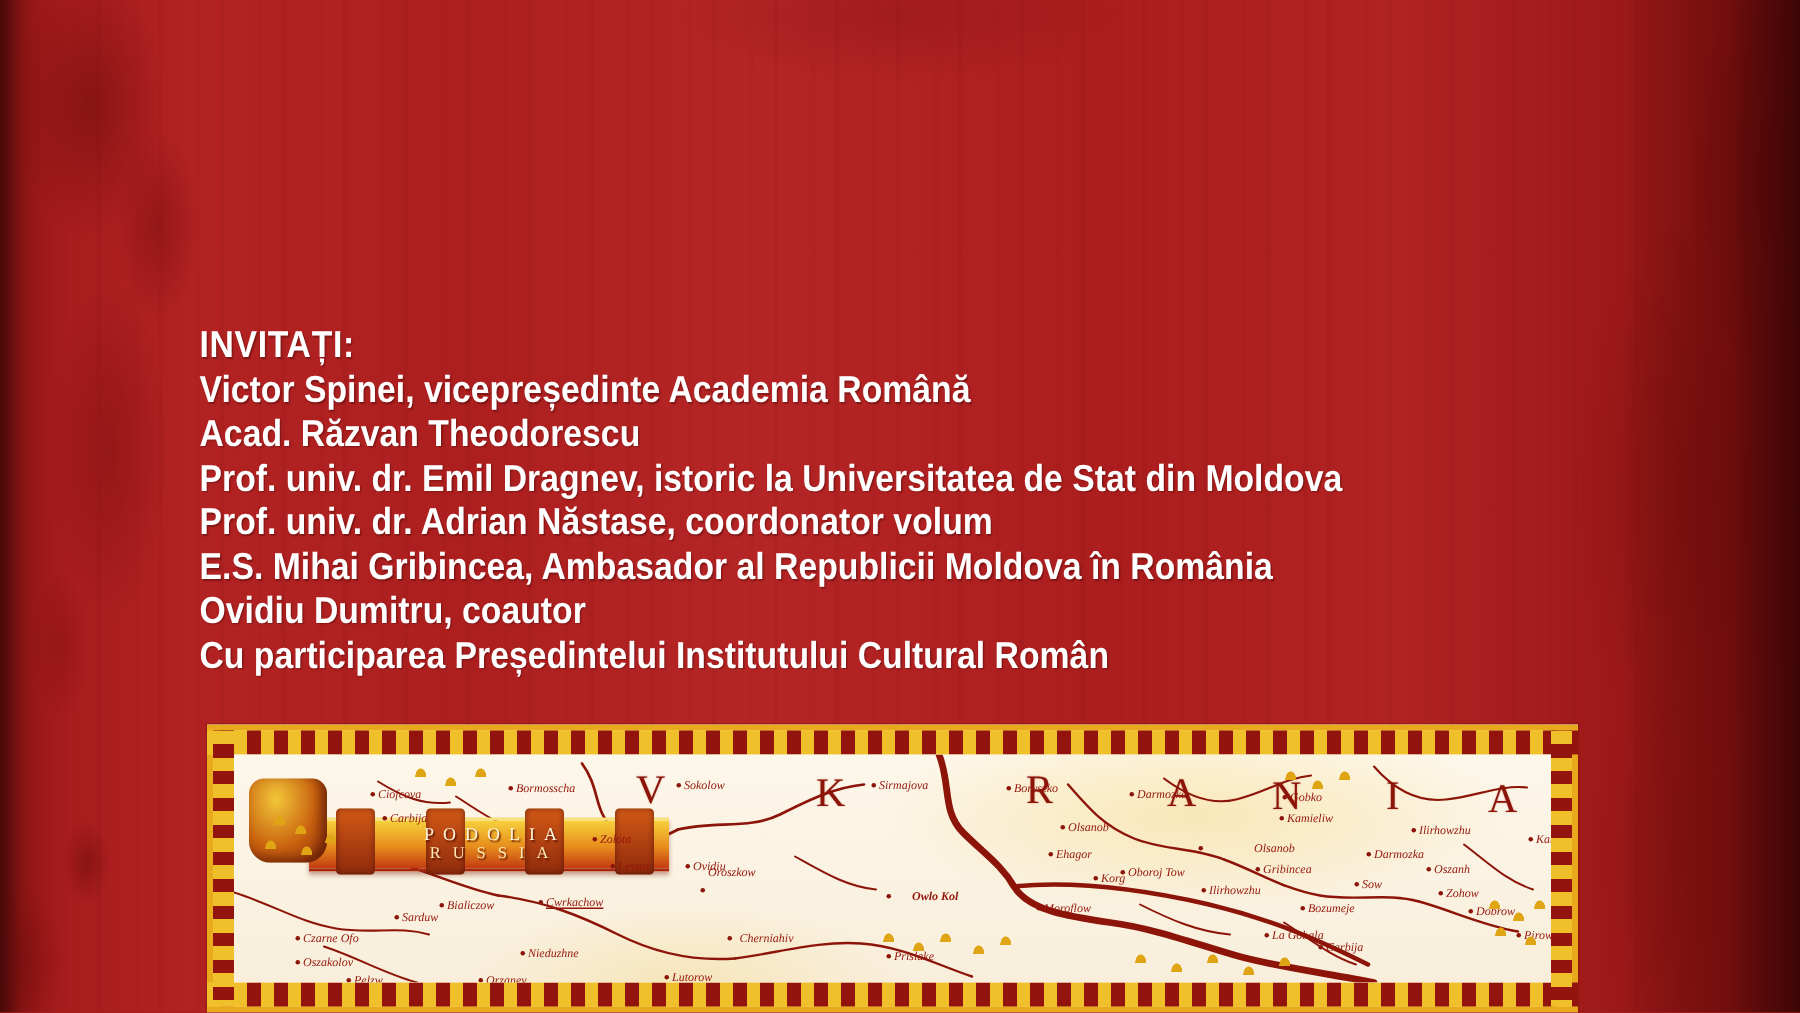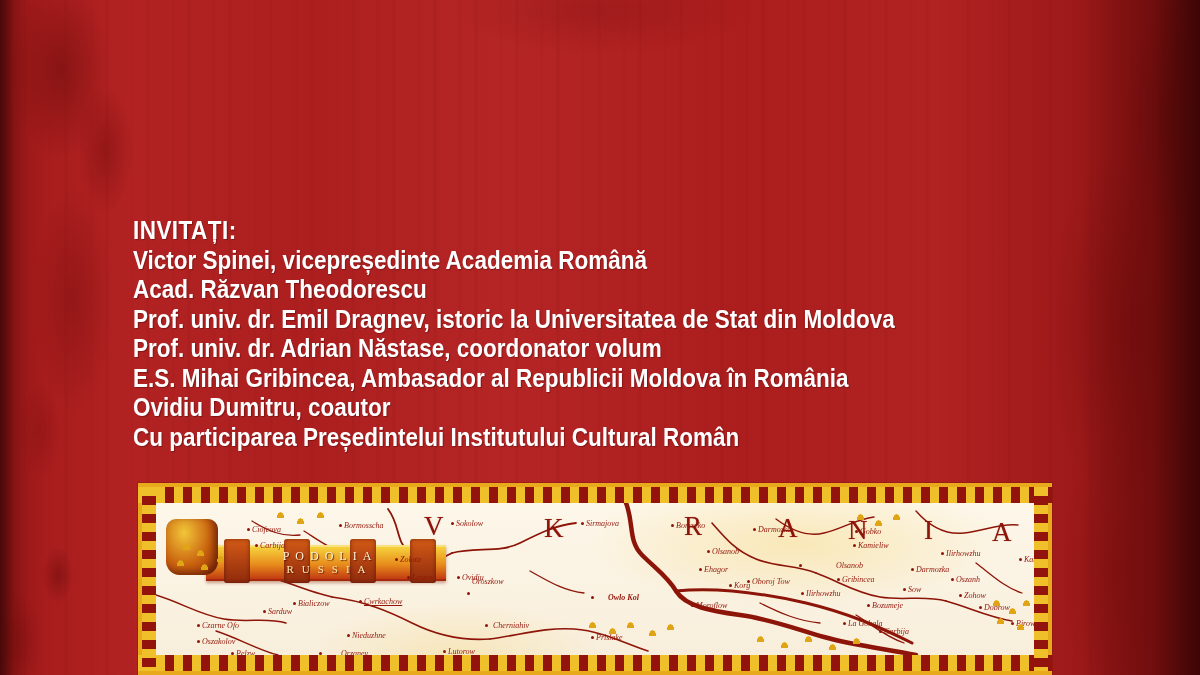--- a/index.html
+++ b/index.html
@@ -316,21 +316,21 @@
         <div class="map-place" style="left: 46px; top: 118px;">Czarne Ofo</div>
         <div class="map-town-dot" style="left: 41px; top: 137px;"></div>
         <div class="map-place" style="left: 46px; top: 134px;">Oszakolov</div>
         <div class="map-town-dot" style="left: 191px; top: 131px;"></div>
         <div class="map-place" style="left: 196px; top: 128px;">Nieduzhne</div>
         <div class="map-town-dot" style="left: 435px; top: 133px;"></div>
         <div class="map-place" style="left: 440px; top: 130px;">Prislake</div>
         <div class="map-town-dot" style="left: 75px; top: 149px;"></div>
         <div class="map-place" style="left: 80px; top: 146px;">Pelzw</div>
         <div class="map-town-dot" style="left: 163px; top: 149px;"></div>
-        <div class="map-place" style="left: 185px; top: 146px; font-family: Liberation Serif, serif;">Orzaney</div>
+        <div class="map-place" style="left: 168px; top: 146px; font-family: Liberation Serif, serif;">Orzaney</div>
         <div class="map-town-dot" style="left: 287px; top: 147px;"></div>
         <div class="map-place" style="left: 292px; top: 144px;">Lutorow</div>
         <div class="map-town-dot" style="left: 597px; top: 25px;"></div>
         <div class="map-place" style="left: 602px; top: 22px;">Darmozka</div>
         <div class="map-town-dot" style="left: 699px; top: 27px;"></div>
         <div class="map-place" style="left: 704px; top: 24px;">Gobko</div>
         <div class="map-town-dot" style="left: 697px; top: 41px;"></div>
         <div class="map-place" style="left: 702px; top: 38px;">Kamieliw</div>
         <div class="map-town-dot" style="left: 785px; top: 49px;"></div>
         <div class="map-place" style="left: 790px; top: 46px;">Ilirhowzhu</div>

